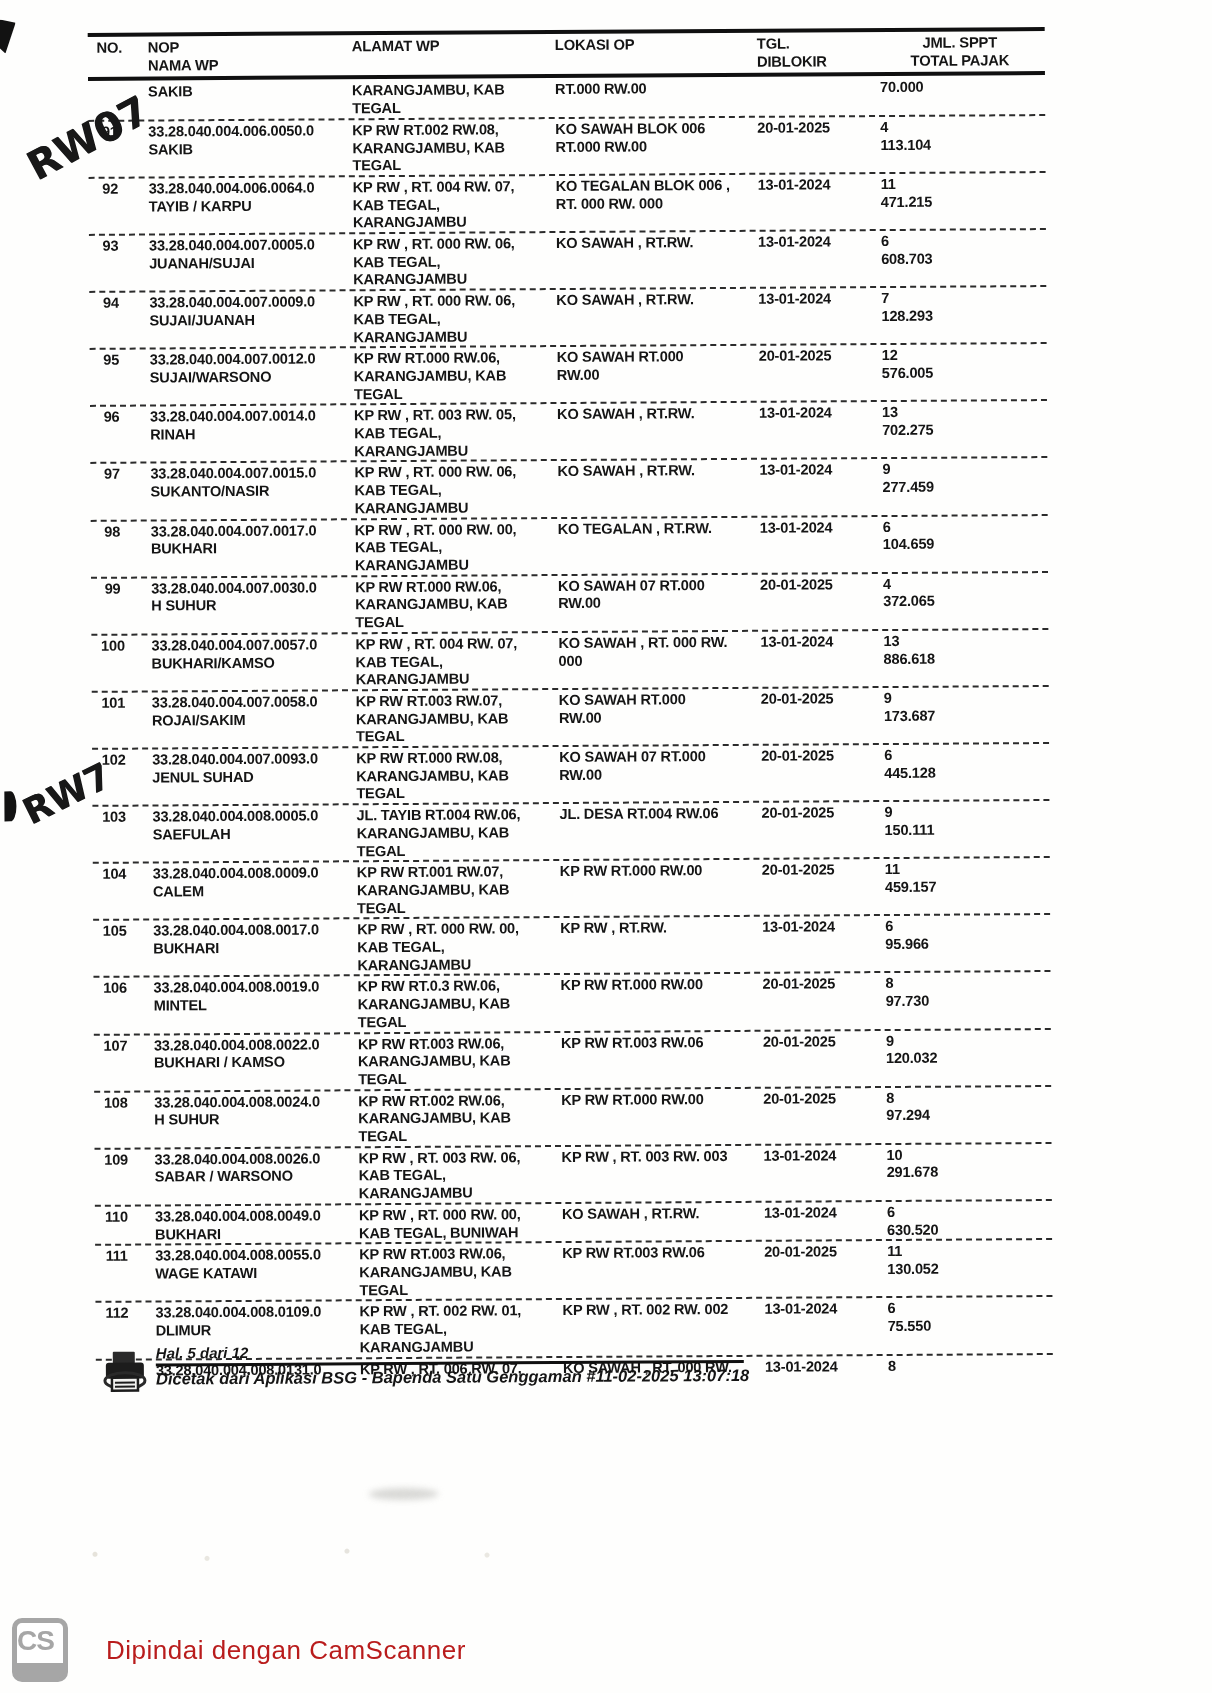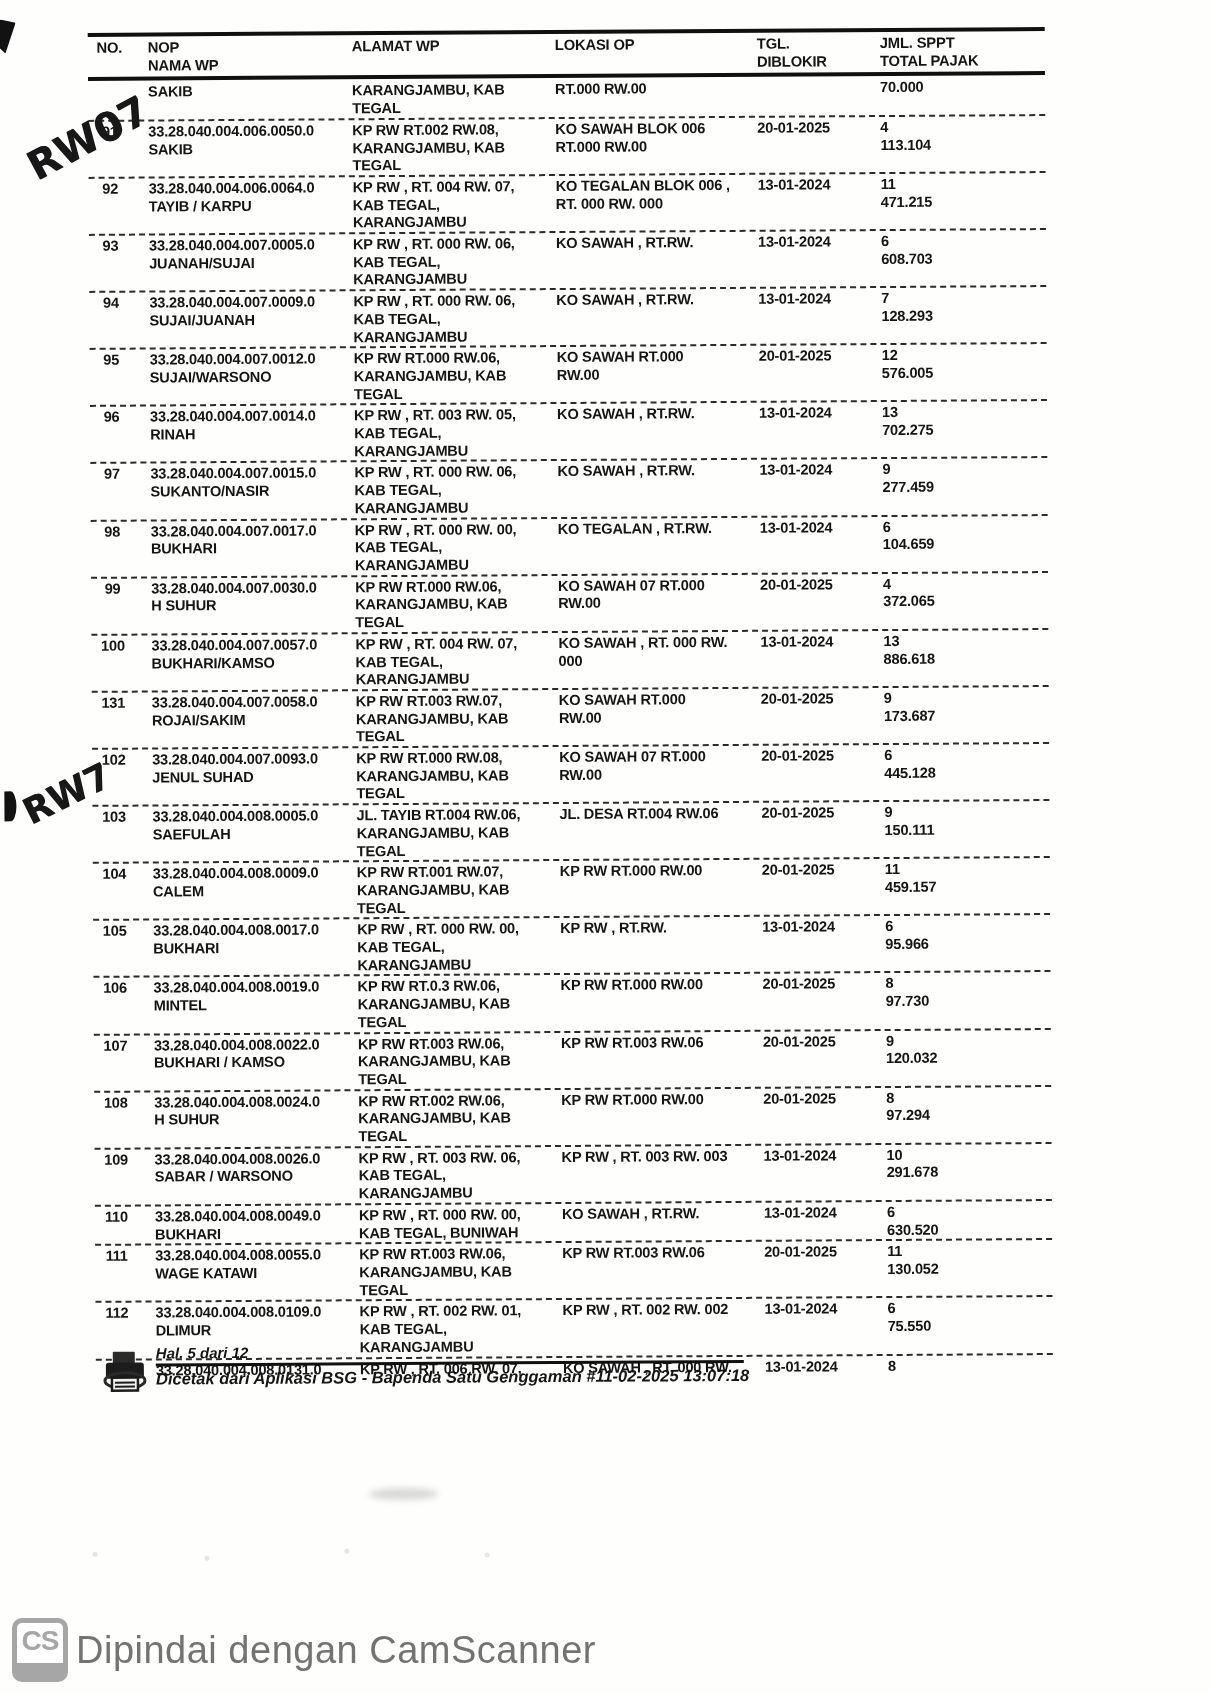--- a/index.html
+++ b/index.html
@@ -13,21 +13,21 @@
   .scan{position:absolute;left:0;top:0;width:1212px;height:1693px;transform:rotate(-0.35deg);transform-origin:560px 80px;}
   .tablewrap{position:absolute;left:88px;top:30px;width:957px;}
   .grid-row{display:grid;grid-template-columns:60px 204px 203px 202px 123px 165px;}
   .cell{padding:0 2px 0 0;}
   .line{line-height:17.7px;font-size:14.6px;font-weight:700;letter-spacing:-0.2px;white-space:nowrap;}
   .c-no .line{text-align:center;padding-right:15px;}
   .c-jml .line{padding-right:3px;}
   
   .thead{border-top:4px solid #101010;border-bottom:4px solid #101010;padding:3px 0 2px 0;}
   .thead .line{font-size:14.8px;}
-  .th-right{text-align:left;padding-right:3px;}
+  .th-right{text-align:center;padding-right:3px;}
   
   .trow{border-top:2px dashed #2b2b2b;padding-top:2px;}
   .trow-partial{padding-top:3px;}
   
   .pagefooter{position:absolute;left:95px;top:1342px;width:660px;}
   .printer{position:absolute;left:0;top:6px;}
   .foot-text{margin-left:53px;}
   .foot-hal{font-size:15px;font-weight:700;font-style:italic;letter-spacing:0;}
   .foot-rule{border:0;border-top:3.5px solid #101010;width:588px;margin:2px 0 3px 0;}
   .foot-dicetak{font-size:16.5px;font-weight:700;font-style:italic;}
@@ -41,23 +41,23 @@
   .art-blob{left:0;top:788px;width:12px;height:30px;border-radius:0 60% 60% 0;}
   .smudge{position:absolute;left:360px;top:1487px;width:70px;height:12px;background:#c9c9c6;filter:blur(3px);border-radius:50%;opacity:.7;}
   .noise{position:absolute;left:30px;top:1545px;width:560px;height:16px;opacity:.5;
     background:radial-gradient(circle 2px at 10% 40%,#cfcabb 0 2px,transparent 3px),
                radial-gradient(circle 2px at 30% 70%,#d6d2c6 0 2px,transparent 3px),
                radial-gradient(circle 2px at 55% 30%,#d0ccc0 0 2px,transparent 3px),
                radial-gradient(circle 2px at 80% 60%,#d8d4c8 0 2px,transparent 3px);}
   
   .cswm{position:absolute;left:12px;top:1618px;display:flex;align-items:center;}
   .cslogo{position:relative;width:46px;height:54px;border:5px solid #a6a6a6;border-radius:10px;background:#fff;}
-  .cslogo .cstxt{position:absolute;top:2px;left:0;width:100%;text-align:center;font-size:28px;font-weight:700;color:#a6a6a6;letter-spacing:-1px;}
+  .cslogo .cstxt{position:absolute;top:2px;left:0;width:100%;font-size:28px;font-weight:700;color:#a6a6a6;letter-spacing:-1px;}
   .cslogo .csbar{position:absolute;bottom:-1px;left:-1px;right:-1px;height:15px;background:#a6a6a6;border-radius:0 0 6px 6px;}
-  .cswm .wmtext{margin-left:8px;font-size:38px;color:#737373;letter-spacing:0.5px;}
+  .cswm .wmtext{margin-left:38px;font-size:26px;color:#b91c1c;letter-spacing:0.5px;}
 </style>
 </head>
 <body>
 
 <div class="scan">
 
   <div class="tablewrap">
 
     <div class="grid-row thead">
       <div class="cell c-no">
@@ -345,21 +345,21 @@
           <div class="cell">
             <div class="line">13-01-2024</div>
           </div>
           <div class="cell c-jml">
             <div class="line">13</div>
             <div class="line">886.618</div>
           </div>
         </div>
         <div class="grid-row trow">
           <div class="cell c-no">
-            <div class="line">131</div>
+            <div class="line">101</div>
           </div>
           <div class="cell">
             <div class="line">33.28.040.004.007.0058.0</div>
             <div class="line">ROJAI/SAKIM</div>
           </div>
           <div class="cell">
             <div class="line">KP RW RT.003 RW.07,</div>
             <div class="line">KARANGJAMBU, KAB</div>
             <div class="line">TEGAL</div>
           </div>

